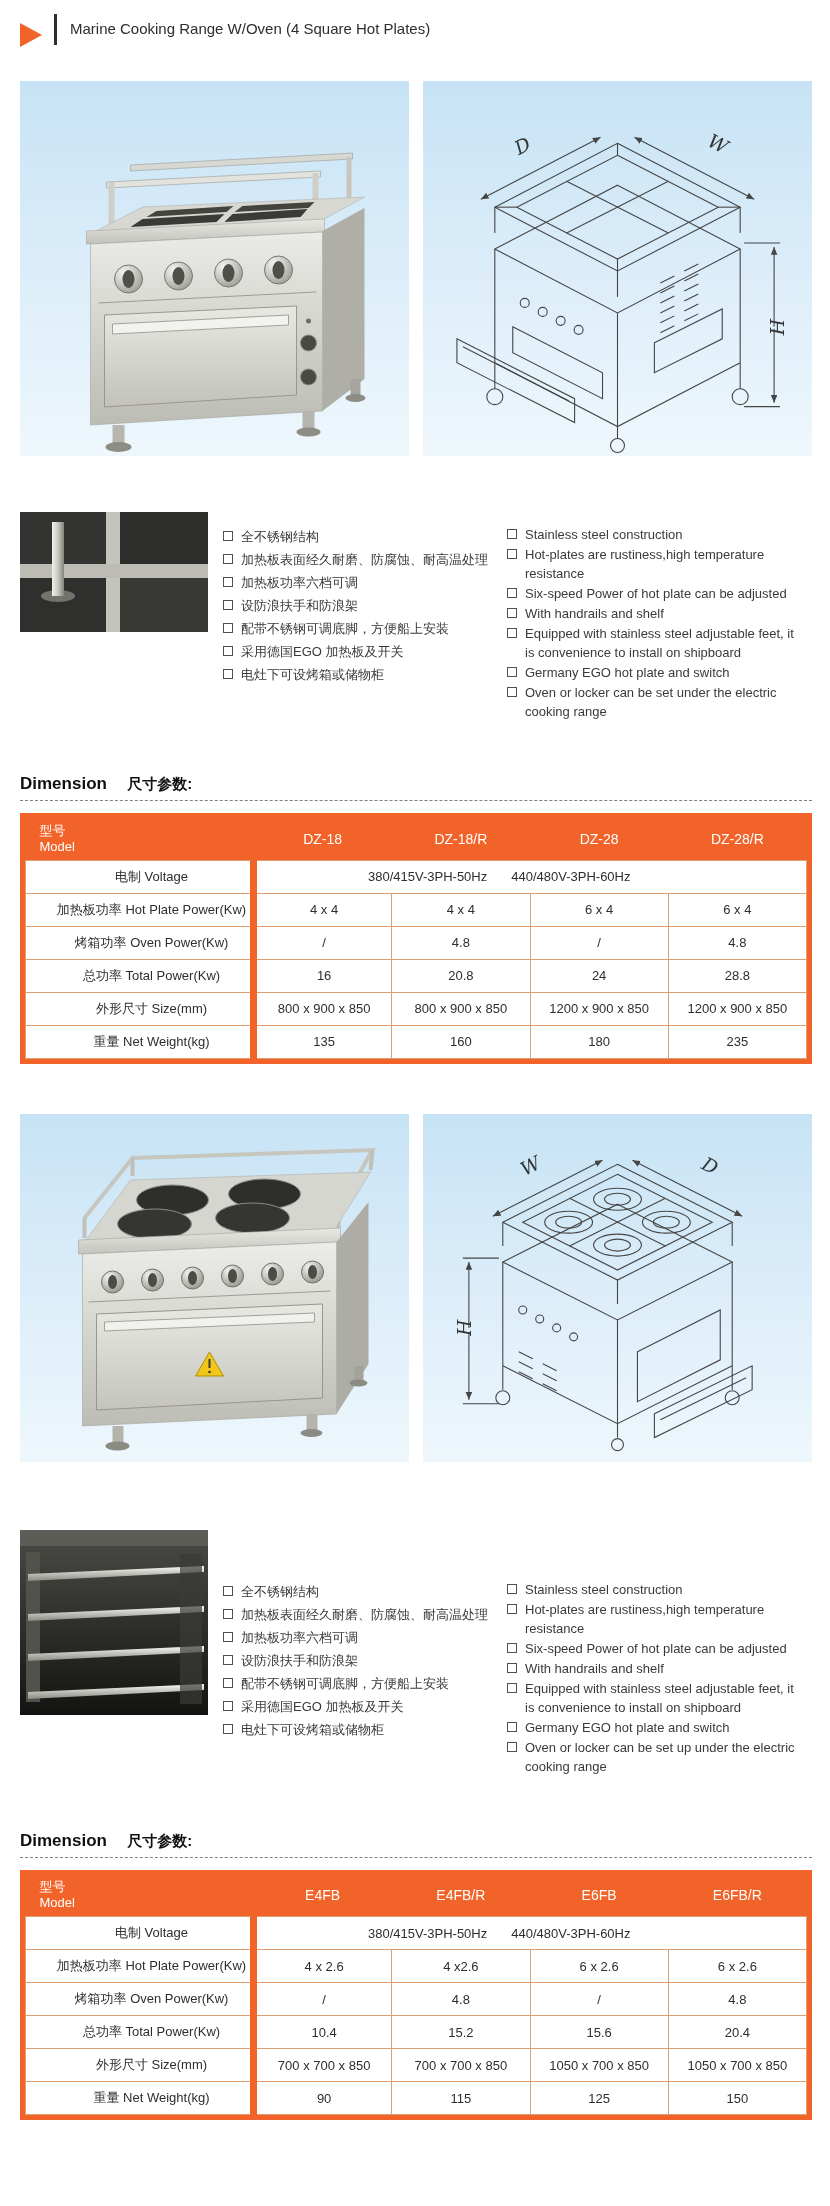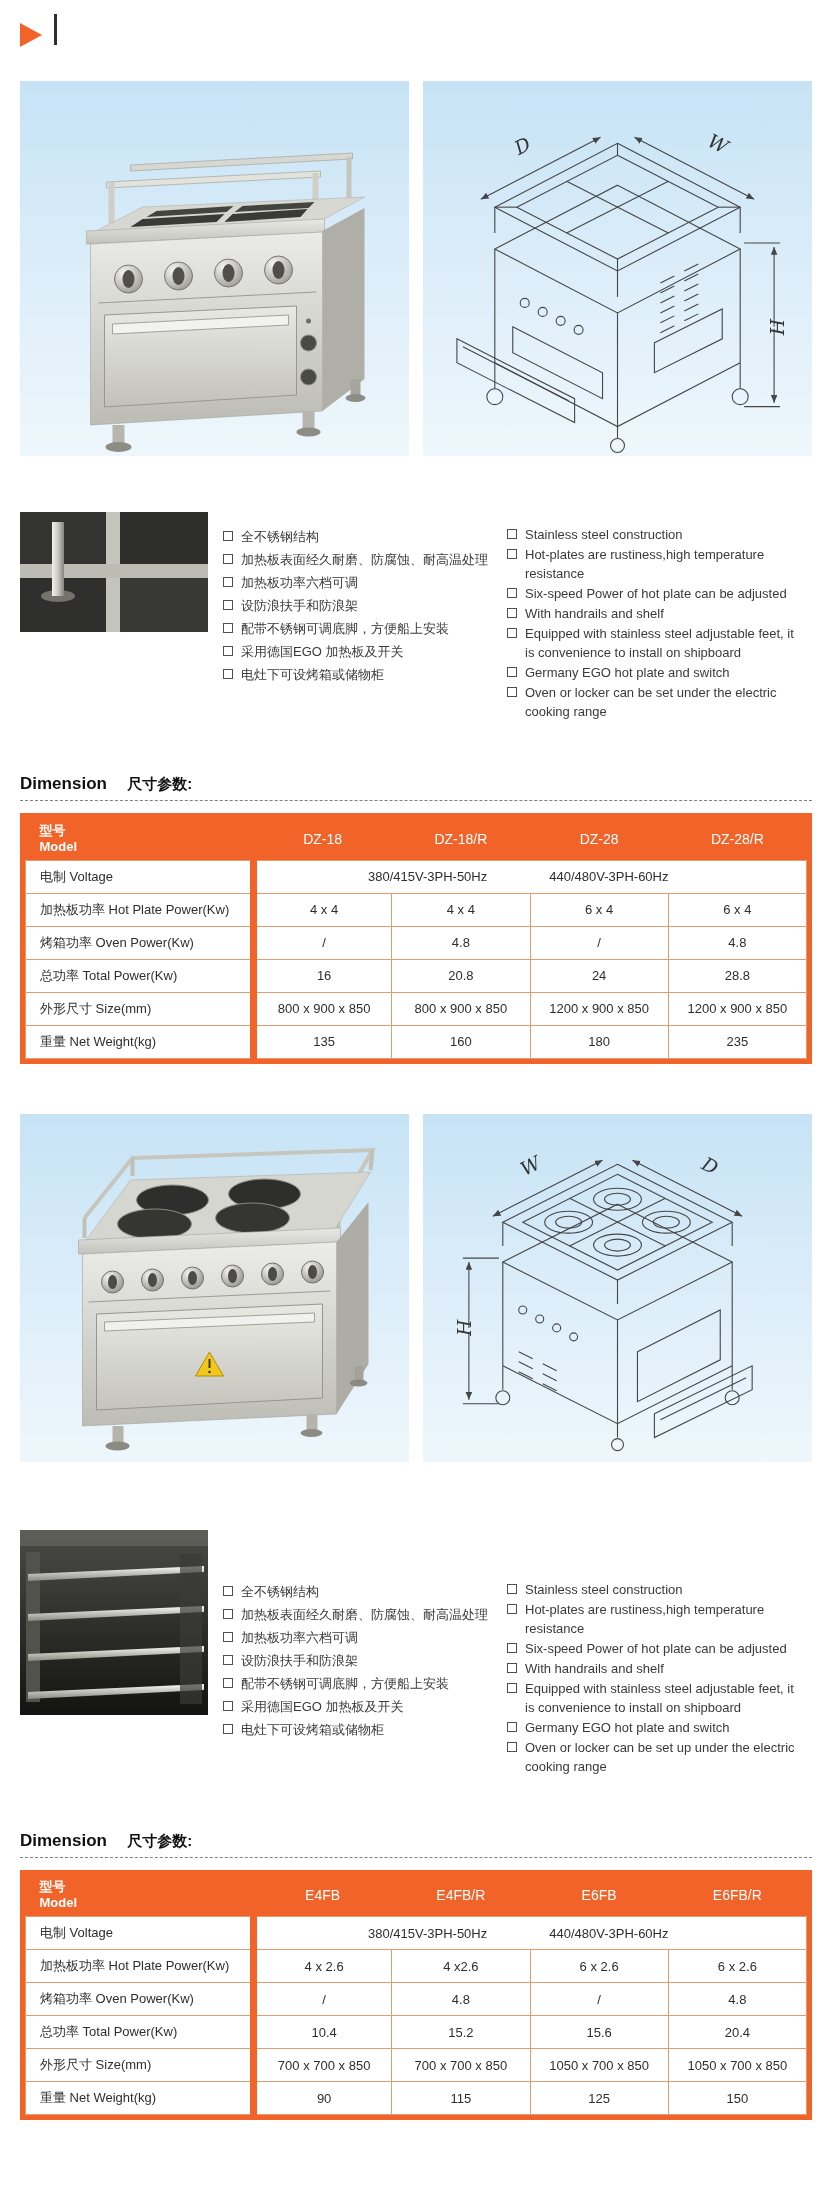--- a/index.html
+++ b/index.html
@@ -55,42 +55,43 @@
   .dim-head .zh { font-size:15px; font-weight:bold; color:#101010; margin-left:16px; }
 
   
   .tbl-wrap { margin:12px 18px 0 20px; background:#F2632A; border:5px solid #F2632A; }
   table.spec { width:100%; border-collapse:collapse; table-layout:fixed; }
   table.spec col.c-label { width:228px; }
   table.spec thead th {
     background:#F2632A; color:#ffffff; font-weight:normal; font-size:14px;
     height:42px; text-align:center; vertical-align:middle;
   }
-  table.spec th.model-label { text-align:left; padding-left:14px; font-size:13px; line-height:16px;font-weight:bold; }
+  table.spec th.model-label { text-align:left; padding-left:14px; font-size:13px; line-height:16px; }
   table.spec tbody td {
     background:#ffffff; border:1px solid #DE9E6F; height:33px;
     font-size:13px; color:#2e2e2e; text-align:center; vertical-align:middle;
     white-space:nowrap; overflow:hidden;
   }
-  table.spec td.lbl { text-align:left; padding-left:14px; border-right:7px solid #F2632A; }
-  td.vcell > div { display:flex; align-items:center; justify-content:flex-start; padding-left:110px; gap:62px; }
+  table.spec td.lbl { text-align:center; padding-left:28px; border-right:7px solid #F2632A; }
+  td.vcell > div { display:flex; align-items:center; justify-content:flex-start; padding-left:110px; gap:24px; }
 
   .sec2 { margin-top:50px; }
 </style>
 </head>
 <body>
 
 <div class="page">
 
   <div class="sec sec1">
 
     <div class="sec-head">
       <div class="tri"></div>
       <div class="vline"></div>
       <div class="titles">
+        <div class="en">Marine Cooking Range W/Oven (4 Square Hot Plates)</div>
       </div>
     </div>
 
     <div class="img-row h1">
 
       <div class="img-box">
         <svg viewBox="0 0 388 375">
           <defs>
             <linearGradient id="stA" x1="0" y1="0" x2="0" y2="1">
               <stop offset="0" stop-color="#ebebe7"></stop>

